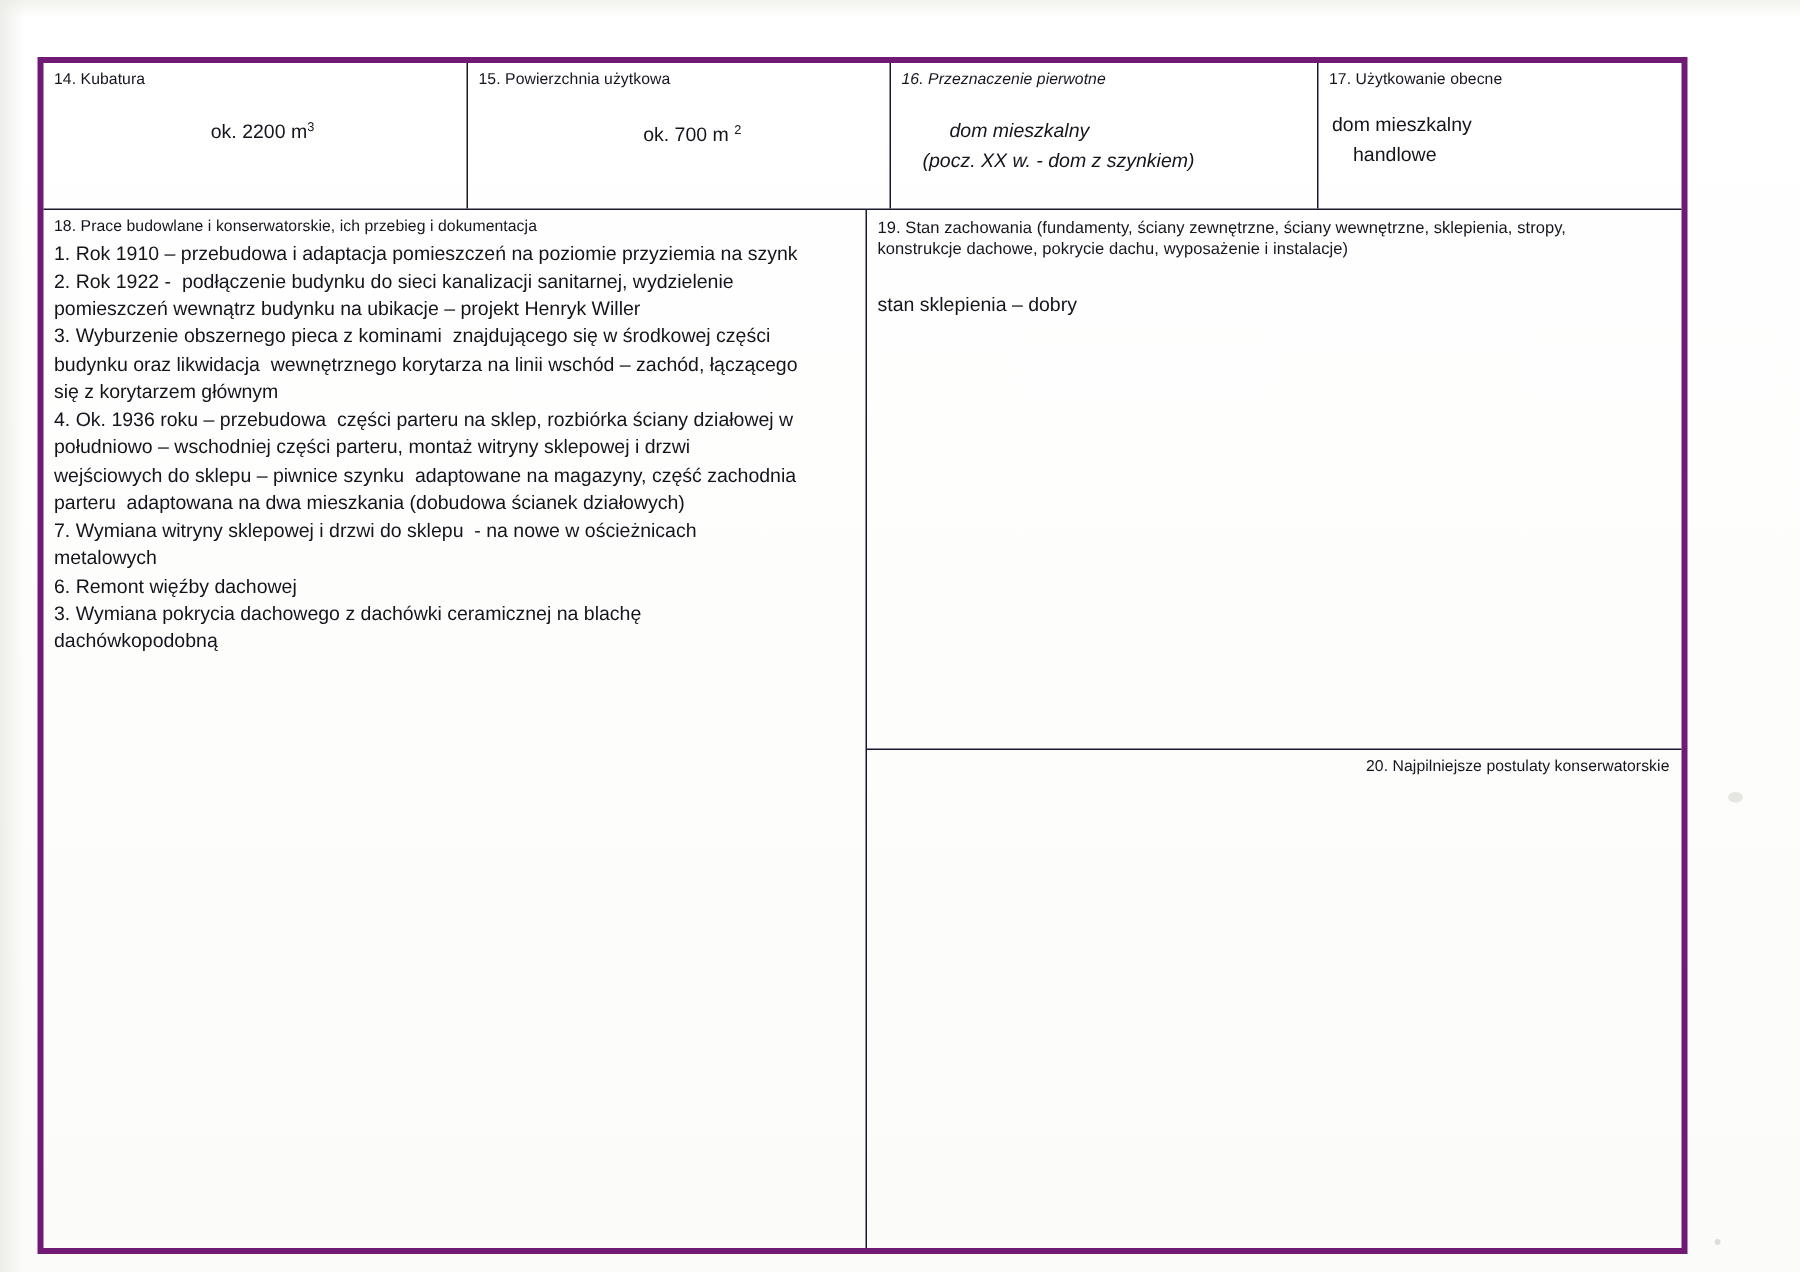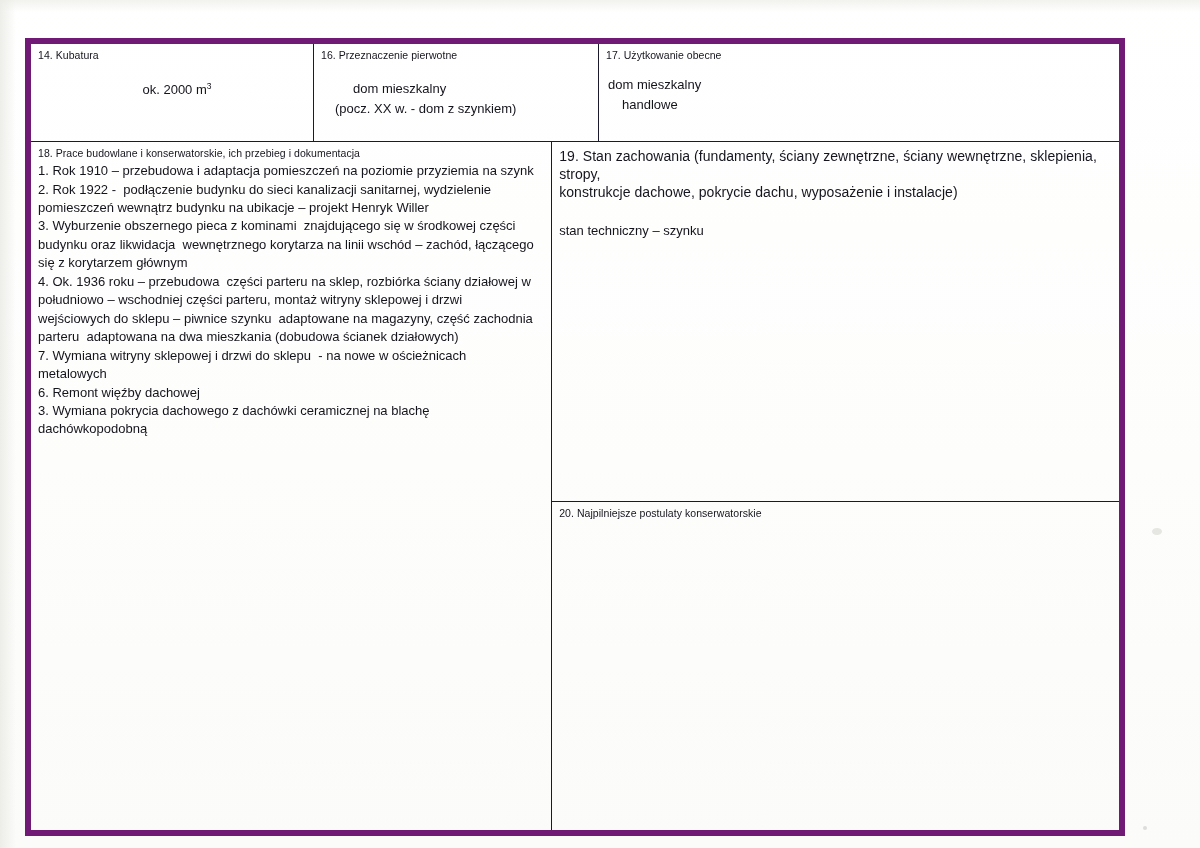--- a/index.html
+++ b/index.html
@@ -27,52 +27,52 @@
     position: absolute;
     left: 0; top: 0; right: 0; bottom: 0;
     background: linear-gradient(180deg, #ffffff 0%, #fdfdfc 55%, #fbfbfa 100%);
   }
   .form {
     position: absolute;
     left: 25px;
     top: 38px;
     width: 1100px;
     height: 798px;
-    border: 6px solid #701a75;
+    border: 4px solid #701a75;
     box-sizing: border-box;
   }
   
   .top-row {
     position: absolute;
     left: 0; top: 0;
     width: 100%;
     height: 98px;
     display: flex;
     box-sizing: border-box;
     border-bottom: 1px solid #1a1a2e;
   }
   .cell {
     position: relative;
     box-sizing: border-box;
     padding: 5px 7px 4px 7px;
   }
   .cell + .cell { border-left: 1px solid #1a1a2e; }
   .c14 { width: 282px; }
   .c15 { width: 282px; }
-  .c16 { width: 285px; }
+  .c16 { width: 285px; font-style: italic; }
   .c17 { flex: 1 1 auto; }
 
   .field-label {
     font-size: 10.5px;
     line-height: 1.25;
     color: #15151f;
     letter-spacing: 0.05px;
   }
   .field-label.small {
-    font-size: 14px;
+    font-size: 11px;
     line-height: 1.3;
   }
   .value {
     font-size: 13px;
     line-height: 1.45;
     color: #14141c;
   }
   .v-center-14 {
     margin-top: 18px;
     text-align: center;
@@ -124,20 +124,21 @@
     box-sizing: border-box;
     padding: 5px 8px 4px 7px;
     border-bottom: 1px solid #1a1a2e;
     position: relative;
   }
   .cell-20 {
     flex: 1 1 auto;
     box-sizing: border-box;
     padding: 5px 8px 4px 7px;
     position: relative;
+    text-align: right;
   }
   .body-text {
     font-size: 13px;
     line-height: 1.42;
     color: #14141c;
     margin-top: 2px;
   }
   .body-text div { white-space: pre-wrap; }
   .text-19 {
     font-size: 13px;
@@ -176,24 +177,30 @@
   <div class="edge-shadow-left"></div>
   <div class="edge-shadow-top"></div>
 
   <div class="form">
 
     <div class="top-row">
 
       <div class="cell c14">
         <div class="field-label">14. Kubatura</div>
         <div class="value v-center-14">
-          <span>ok. 2000 m</span><sup>3</sup>
-        </div>
-      </div>
-
+          <span>ok. 2200 m</span><sup>3</sup>
+        </div>
+      </div>
+
+      <div class="cell c15">
+        <div class="field-label">15. Powierzchnia użytkowa</div>
+        <div class="value v-center-15">
+          <span>ok. 700 m </span><sup>2</sup>
+        </div>
+      </div>
 
       <div class="cell c16">
         <div class="field-label">16. Przeznaczenie pierwotne</div>
         <div class="value v16">
           <div style="padding-left:18px;">dom mieszkalny</div>
           <div class="line2">(pocz. XX w. - dom z szynkiem)</div>
         </div>
       </div>
 
       <div class="cell c17">
@@ -228,21 +235,21 @@
 dachówkopodobną</div>
         </div>
       </div>
 
       <div class="col-right">
 
         <div class="cell-19">
           <div class="field-label small" style="white-space: pre-wrap;">19. Stan zachowania (fundamenty, ściany zewnętrzne, ściany wewnętrzne, sklepienia, stropy,
 konstrukcje dachowe, pokrycie dachu, wyposażenie i instalacje)</div>
           <div class="text-19">
-            <div>stan techniczny – szynku</div>
+            <div>stan sklepienia – dobry</div>
           </div>
 
         </div>
 
         <div class="cell-20">
           <div class="field-label">20. Najpilniejsze postulaty konserwatorskie</div>
           <div class="body-text"></div>
         </div>
 
       </div>

